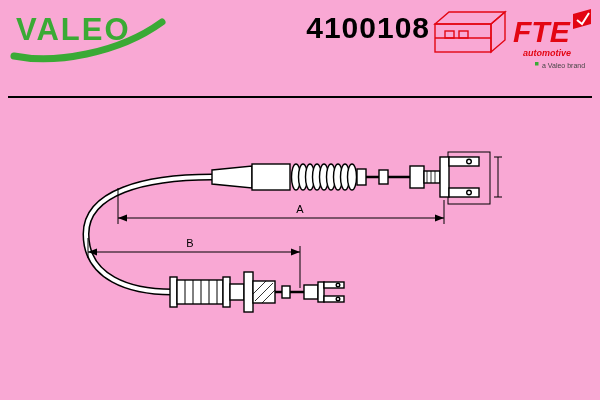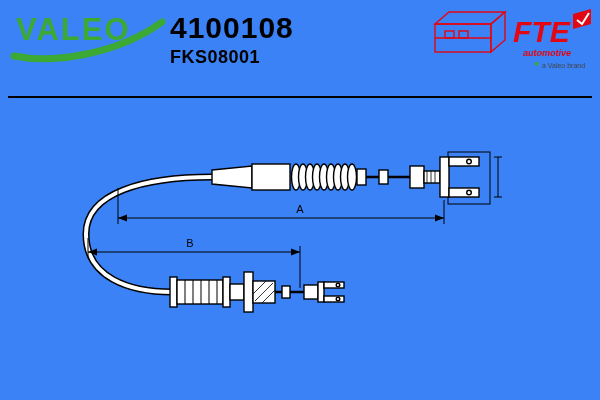--- a/index.html
+++ b/index.html
@@ -1,27 +1,27 @@
 <!DOCTYPE html>
 <html style="--valeo-green: #3aaa35; --fte-red: #e30613;"><head>
 <meta charset="utf-8">
 <style>
   :root{
     --valeo-green:#3aaa35;
     --fte-red:#e30613;
   }
   html,body{margin:0;padding:0;background:#fff;}
   .page{
-    position:relative;width:600px;height:400px;background:#3b82f6;
+    position:relative;width:600px;height:400px;background:#f9a8d4;
     font-family:"Liberation Sans",sans-serif;outline:1px solid #cfcfcf;
     overflow:hidden;
   }
   
   .valeo-logo{position:absolute;left:10px;top:8px;width:160px;height:62px;}
-  .center-ids{position:absolute;left:170px;right:170px;top:12px;text-align:left;color:#000;}
+  .center-ids{position:absolute;left:170px;right:170px;top:12px;text-align:right;color:#000;}
   .part-number{font-size:30px;font-weight:bold;letter-spacing:1px;line-height:1.05;}
   .reference{font-size:18px;font-weight:bold;margin-top:3px;letter-spacing:0.5px;}
   .fte-logo{position:absolute;right:8px;top:4px;width:165px;height:72px;}
   .divider{position:absolute;left:8px;right:8px;top:96px;height:2px;background:#000;}
   
   svg text{font-family:"Liberation Sans",sans-serif;}
   .valeo-text{fill:var(--valeo-green);font-weight:bold;font-size:31px;letter-spacing:2px;}
   .swoosh{stroke:var(--valeo-green);stroke-width:7;fill:none;stroke-linecap:round;}
   .fte-line{stroke:var(--fte-red);stroke-width:1.4;fill:none;}
   .fte-text{fill:var(--fte-red);font-weight:bold;font-style:italic;}
@@ -44,21 +44,20 @@
 
   <div class="valeo-logo">
     <svg width="160" height="62" viewBox="0 0 160 62">
       <text x="6" y="32" class="valeo-text">VALEO</text>
       <path d="M4,48 C44,56 108,46 152,14" class="swoosh"></path>
     </svg>
   </div>
 
   <div class="center-ids">
     <div class="part-number">4100108</div>
-    <div class="reference">FKS08001</div>
   </div>
 
   <div class="fte-logo">
     <svg width="165" height="72" viewBox="0 0 165 72">
 
       <g>
         <rect x="8" y="20" width="56" height="28" class="fte-line"></rect>
         <polygon points="8,20 22,8 78,8 64,20" class="fte-line"></polygon>
         <polygon points="64,20 78,8 78,36 64,48" class="fte-line"></polygon>
         <rect x="18" y="27" width="9" height="7" class="fte-line"></rect>

